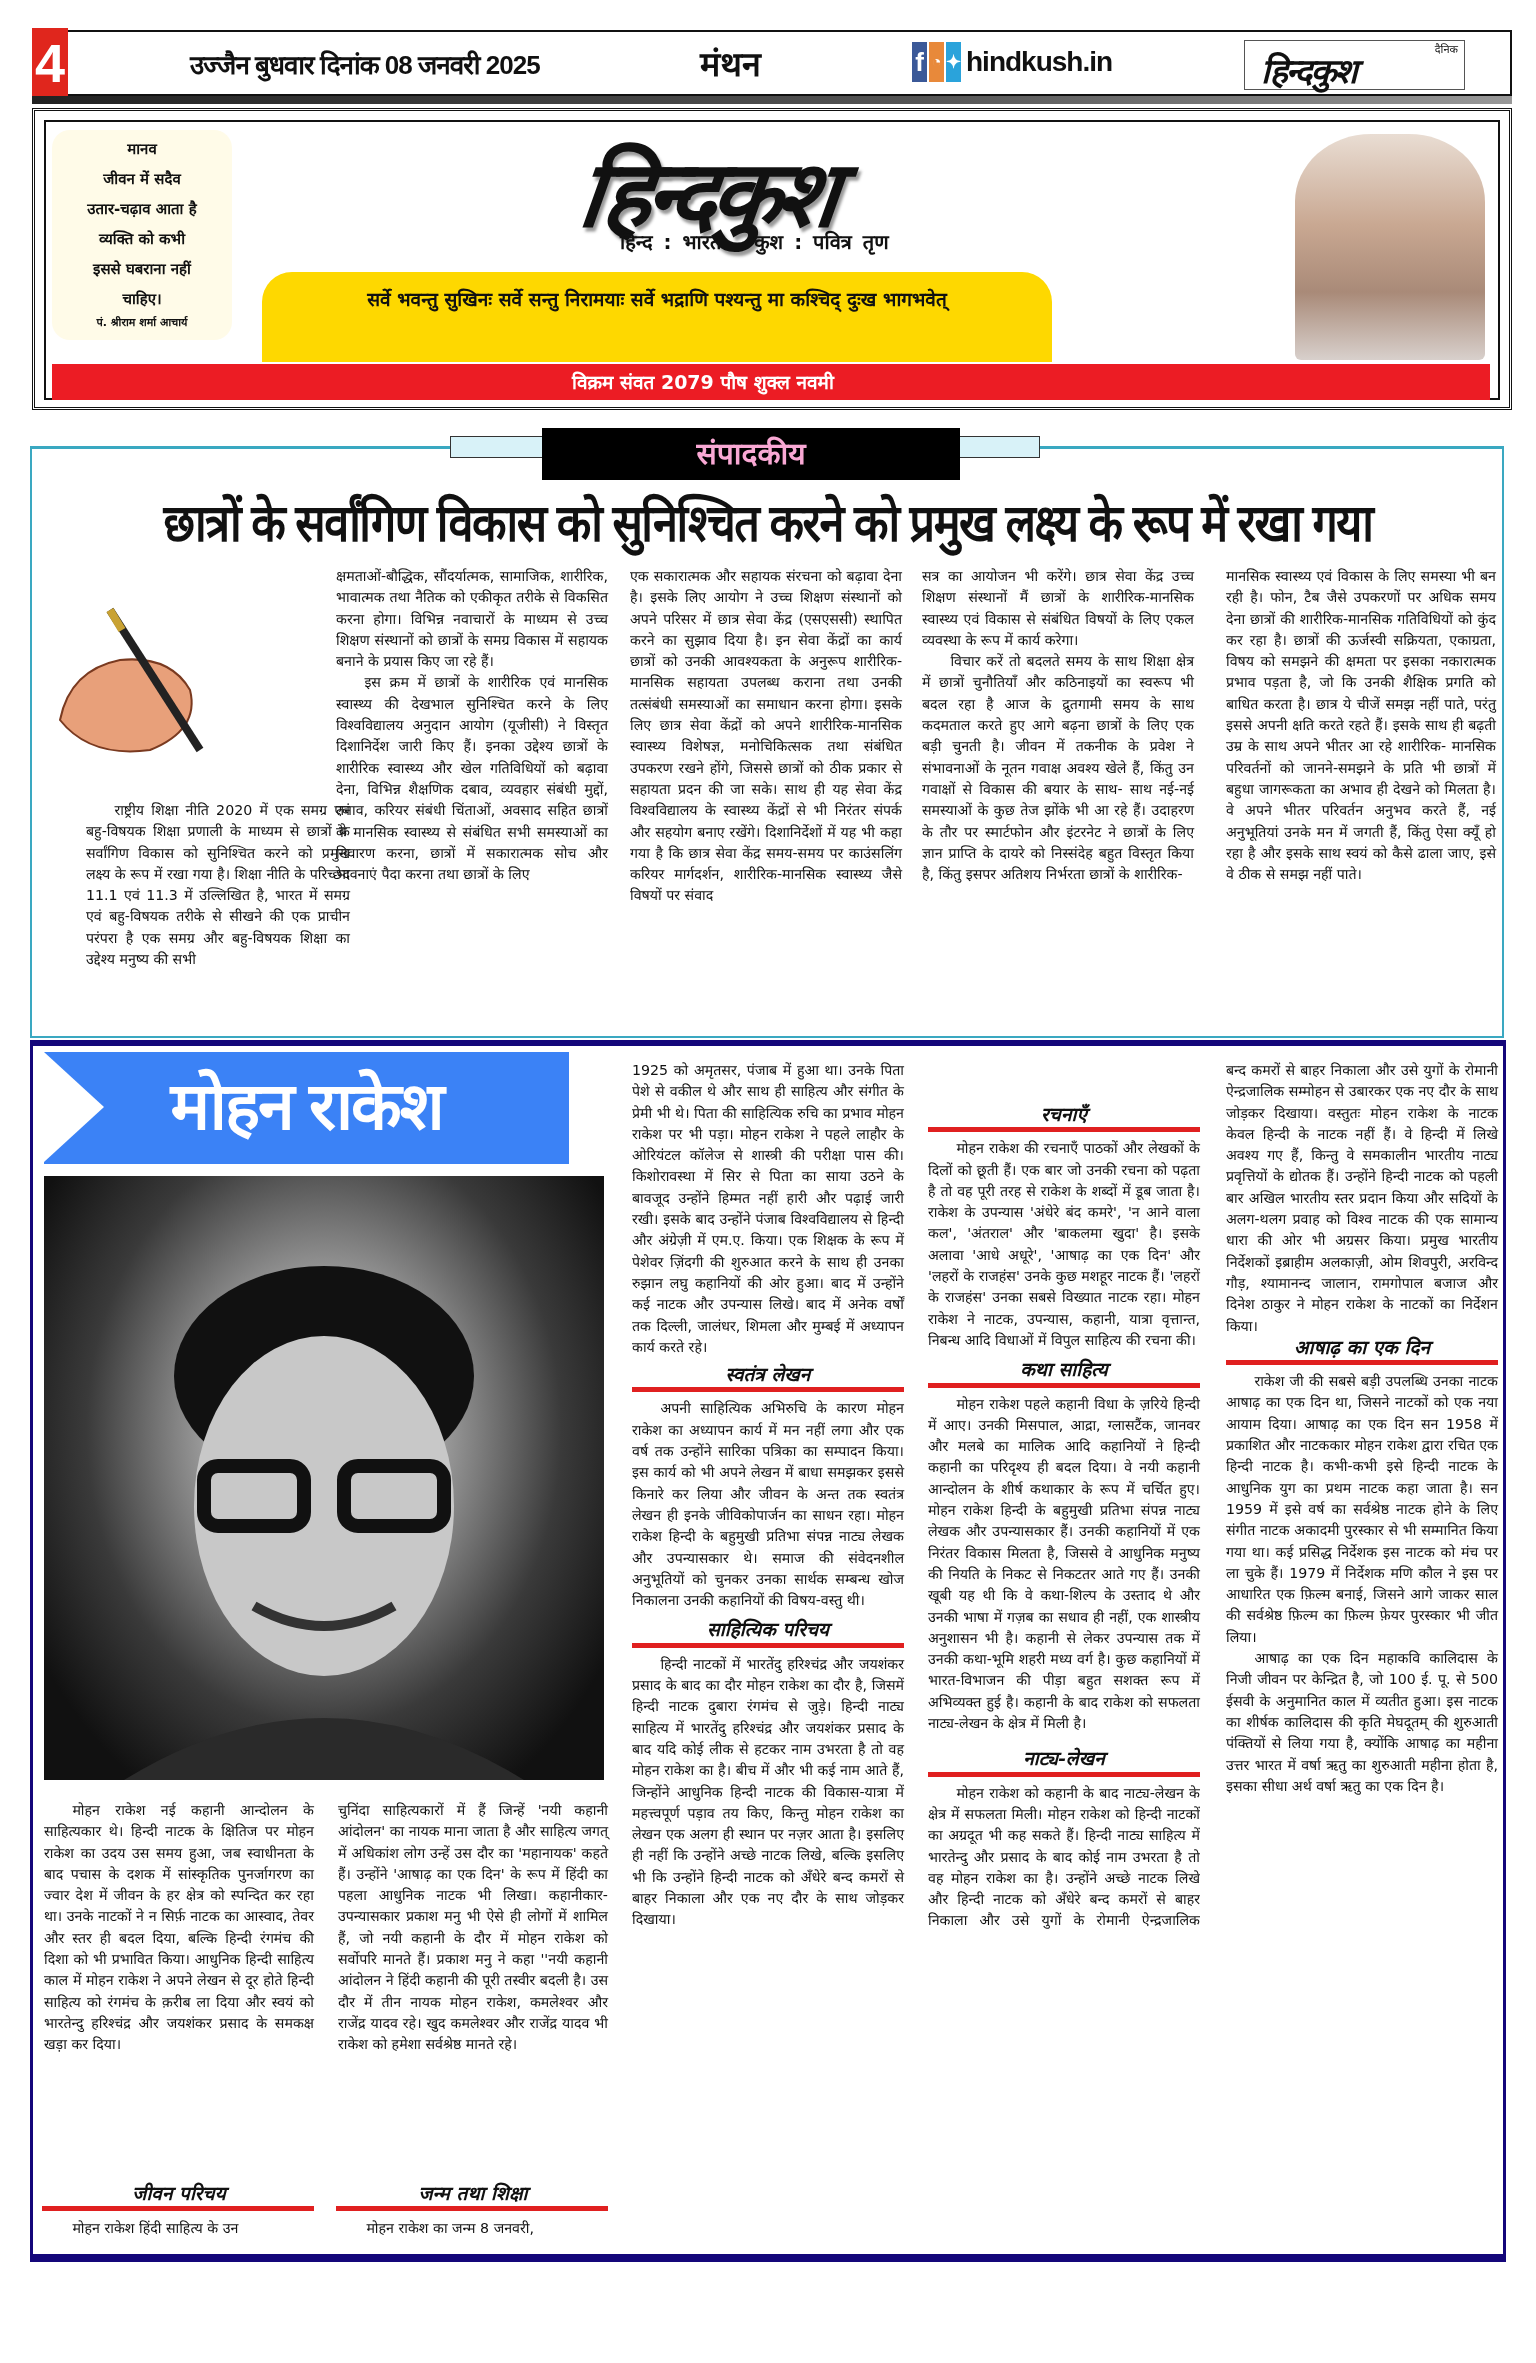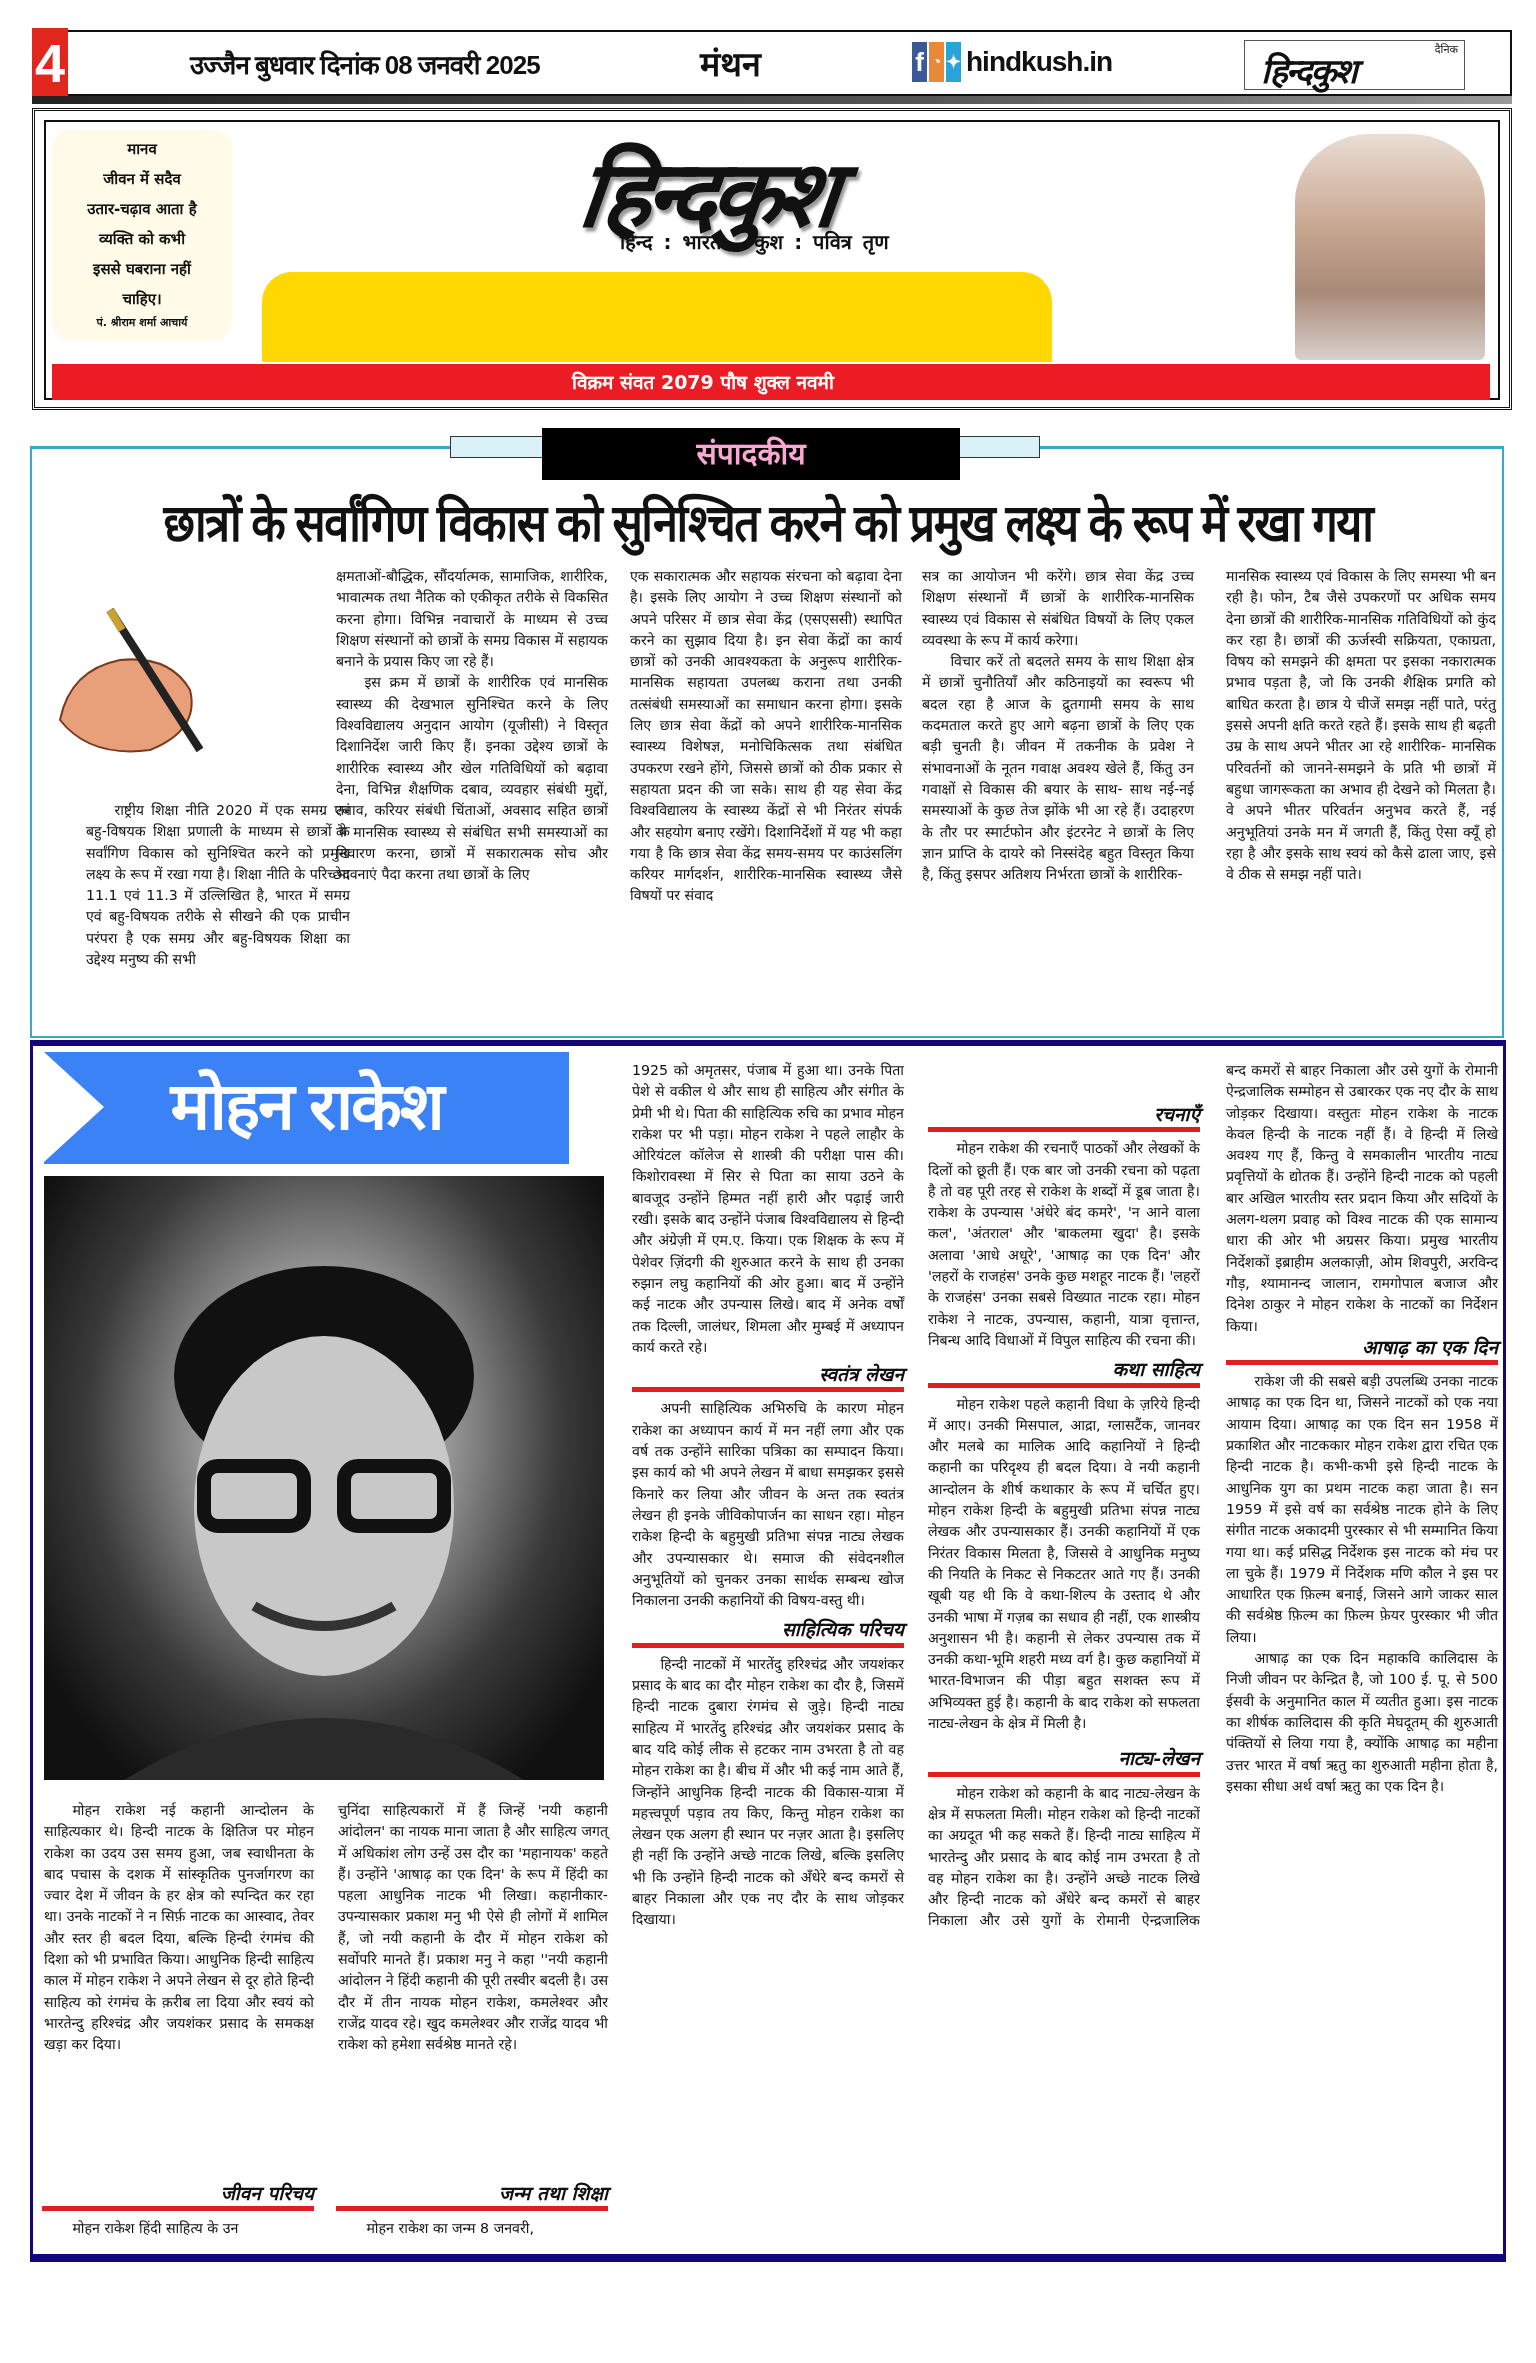--- a/index.html
+++ b/index.html
@@ -33,21 +33,21 @@
   #edhead{left:40px;top:490px;width:1456px;text-align:center;font-family:"Liberation Sans",sans-serif;font-weight:bold;font-size:45px;letter-spacing:-1.5px;transform:scaleY(1.15);}
   .col{position:absolute;font-size:14.2px;line-height:21.3px;text-align:justify;}
   .col p{text-indent:2em;}
   #hand{left:50px;top:600px;width:170px;height:160px;}
   
   #mrbox{left:30px;top:1040px;width:1476px;height:1222px;border:3px solid #14067a;border-top:6px solid #14067a;border-bottom:8px solid #14067a;}
   #mrtitle{left:44px;top:1052px;width:525px;height:112px;background:#3b82f6;}
   #mrtitle .tri{position:absolute;left:0;top:0;width:0;height:0;border-top:55px solid transparent;border-bottom:55px solid transparent;border-left:60px solid #fff;}
   #mrtitle .t{position:absolute;left:0;right:0;top:6px;text-align:center;color:#fff;font-family:"Liberation Sans",sans-serif;font-weight:bold;font-size:66px;letter-spacing:-2px;}
   #photo{left:44px;top:1176px;width:560px;height:604px;background:radial-gradient(ellipse at 50% 42%,#d9d9d9 0%,#9b9b9b 30%,#3a3a3a 60%,#111 85%);}
-  .subh{position:absolute;text-align:right;font-family:"DejaVu Serif",serif;font-weight:bold;font-style:italic;font-size:19px;}
+  .subh{position:absolute;text-align:center;font-family:"DejaVu Serif",serif;font-weight:bold;font-style:italic;font-size:19px;}
   .redline{position:absolute;height:5px;background:#e02020;}
 </style>
 </head>
 <body>
 
 <div class="abs" id="topbar"></div>
 <div class="abs" id="pageno">4</div>
 <div class="abs" id="topshadow"></div>
 <div class="abs" id="dateline">उज्जैन बुधवार दिनांक 08 जनवरी 2025</div>
 <div class="abs" id="section">मंथन</div>
@@ -67,20 +67,21 @@
   <div>जीवन में सदैव</div>
   <div>उतार-चढ़ाव आता है</div>
   <div>व्यक्ति को कभी</div>
   <div>इससे घबराना नहीं</div>
   <div>चाहिए।</div>
   <div class="by">पं. श्रीराम शर्मा आचार्य</div>
 </div>
 <div class="abs" id="logo">हिन्दकुश</div>
 <div class="abs" id="tagline" style="white-space:pre;">हिन्द : भारत   कुश : पवित्र तृण</div>
 <div class="abs" id="shloka">
+  <div>सर्वे भवन्तु सुखिनः सर्वे सन्तु निरामयाः सर्वे भद्राणि पश्यन्तु मा कश्चिद् दुःख भागभवेत्</div>
 </div>
 <div class="abs" id="portrait"></div>
 <div class="abs" id="samvat">विक्रम संवत 2079 पौष शुक्ल नवमी</div>
 
 <div class="abs" id="edbox"></div>
 <div class="abs" id="edlabel-bar"></div>
 <div class="abs" id="edlabel">संपादकीय</div>
 <div class="abs" id="edhead">छात्रों के सर्वांगिण विकास को सुनिश्चित करने को प्रमुख लक्ष्य के रूप में रखा गया</div>
 <svg class="abs" id="hand" viewBox="0 0 170 160">
   <path d="M10 120 Q20 70 70 60 Q120 55 140 90 Q150 130 100 150 Q40 158 10 120Z" fill="#e8a07a" stroke="#7a3a20" stroke-width="2"></path>

